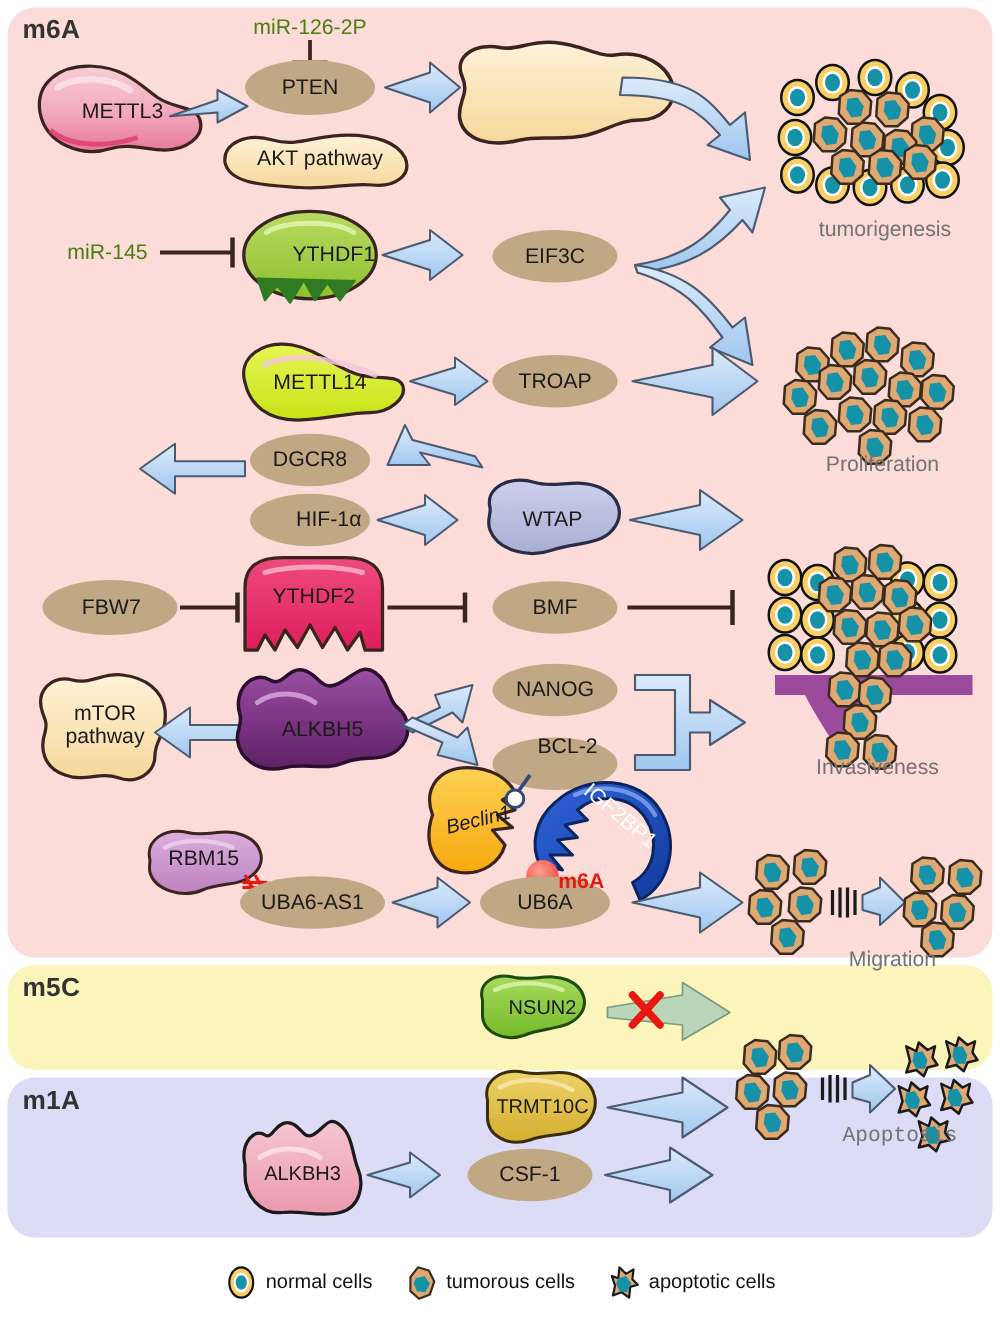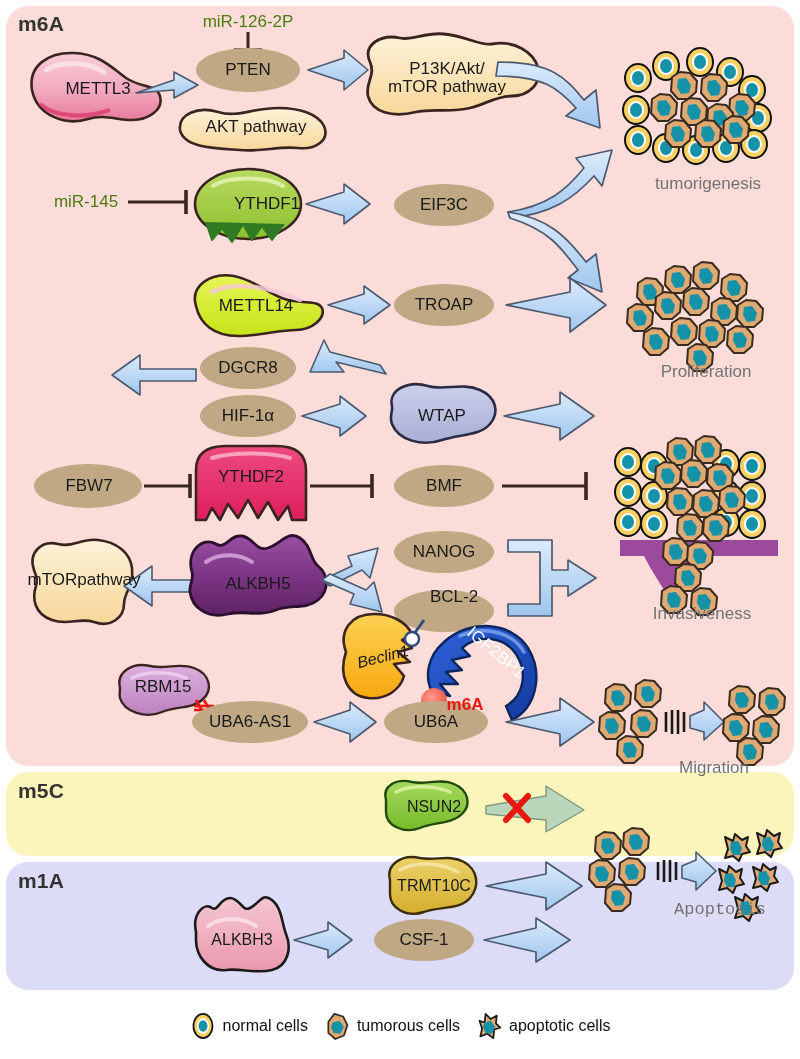--- a/index.html
+++ b/index.html
@@ -10,21 +10,21 @@
   #panel-m5c{left:6px;top:772px;width:788px;height:84px;background:#fbf5bc;}
   #panel-m1a{left:6px;top:862px;width:788px;height:128px;background:#dcdcf6;}
   .panel-label{position:absolute;font-weight:bold;font-size:21px;color:#333333;letter-spacing:.2px;}
   .node{position:absolute;display:flex;align-items:center;justify-content:center;text-align:center;
         color:#1a1a1a;font-size:17px;line-height:1.05;}
   .node span{position:relative;z-index:3;}
   .plaintext{position:absolute;font-size:17px;color:#4d7c0f;text-align:center;line-height:1.12;}
   .outcome-label{position:absolute;font-size:17px;color:#737373;text-align:center;}
   svg.lay{position:absolute;left:0;top:0;width:800px;height:1059px;pointer-events:none;}
   .legend{position:absolute;left:0;top:1000px;width:800px;height:52px;display:flex;
-          align-items:center;justify-content:center;gap:16px;}
+          align-items:center;justify-content:center;gap:26px;}
   .legend-item{display:flex;align-items:center;gap:7px;font-size:16px;color:#111;}
   .legend-ico{width:26px;height:30px;}
 </style>
 </head>
 <body>
 
 <div id="stage">
 
   <div class="panel" id="panel-m6a"></div>
   <div class="panel" id="panel-m5c"></div>
@@ -468,61 +468,57 @@
   <div class="node" style="left:44px;top:74px;width:108px;height:30px;">
       <span>METTL3</span>
     </div>
   <div class="plaintext" style="left:188px;top:12px;width:120px;">miR-126-2P</div>
   <div class="node" style="left:198px;top:56px;width:100px;height:28px;">
       <span>PTEN</span>
     </div>
   <div class="node" style="left:196px;top:114px;width:120px;height:26px;">
       <span>AKT pathway</span>
     </div>
-  <div class="node" style="left:372px;top:52px;width:150px;height:52px;flex-direction:column;">
-    <span>P13K/Akt/</span>
-      <span>mTOR pathway</span>
-  </div>
 
   <div class="plaintext" style="left:36px;top:192px;width:100px;">miR-145</div>
   <div class="node" style="left:198px;top:190px;width:100px;height:28px;padding-left:19px;">
       <span>YTHDF1</span>
     </div>
   <div class="node" style="left:396px;top:192px;width:96px;height:26px;">
       <span>EIF3C</span>
     </div>
 
   <div class="node" style="left:198px;top:292px;width:116px;height:28px;">
       <span>METTL14</span>
     </div>
   <div class="node" style="left:396px;top:292px;width:96px;height:26px;">
       <span>TROAP</span>
     </div>
 
   <div class="node" style="left:200px;top:355px;width:96px;height:26px;">
       <span>DGCR8</span>
     </div>
-  <div class="node" style="left:200px;top:403px;width:96px;height:26px;justify-content:center;">
+  <div class="node" style="left:215px;top:403px;width:96px;height:26px;justify-content:center;">
       <span>HIF-1α</span>
     </div>
   <div class="node" style="left:394px;top:403px;width:96px;height:26px;">
       <span>WTAP</span>
     </div>
 
   <div class="node" style="left:42px;top:473px;width:94px;height:26px;">
       <span>FBW7</span>
     </div>
   <div class="node" style="left:200px;top:463px;width:102px;height:28px;">
       <span>YTHDF2</span>
     </div>
   <div class="node" style="left:398px;top:473px;width:92px;height:26px;">
       <span>BMF</span>
     </div>
 
-  <div class="node" style="left:38px;top:557px;width:92px;height:46px;flex-direction:row;text-align:center;">
+  <div class="node" style="left:38px;top:557px;width:92px;height:46px;flex-direction:column;text-align:center;">
     <span>mTOR</span>
       <span>pathway</span>
   </div>
   <div class="node" style="left:200px;top:570px;width:116px;height:28px;">
       <span>ALKBH5</span>
     </div>
   <div class="node" style="left:396px;top:539px;width:96px;height:26px;">
       <span>NANOG</span>
     </div>
   <div class="node" style="left:396px;top:584px;width:116px;height:26px;">

